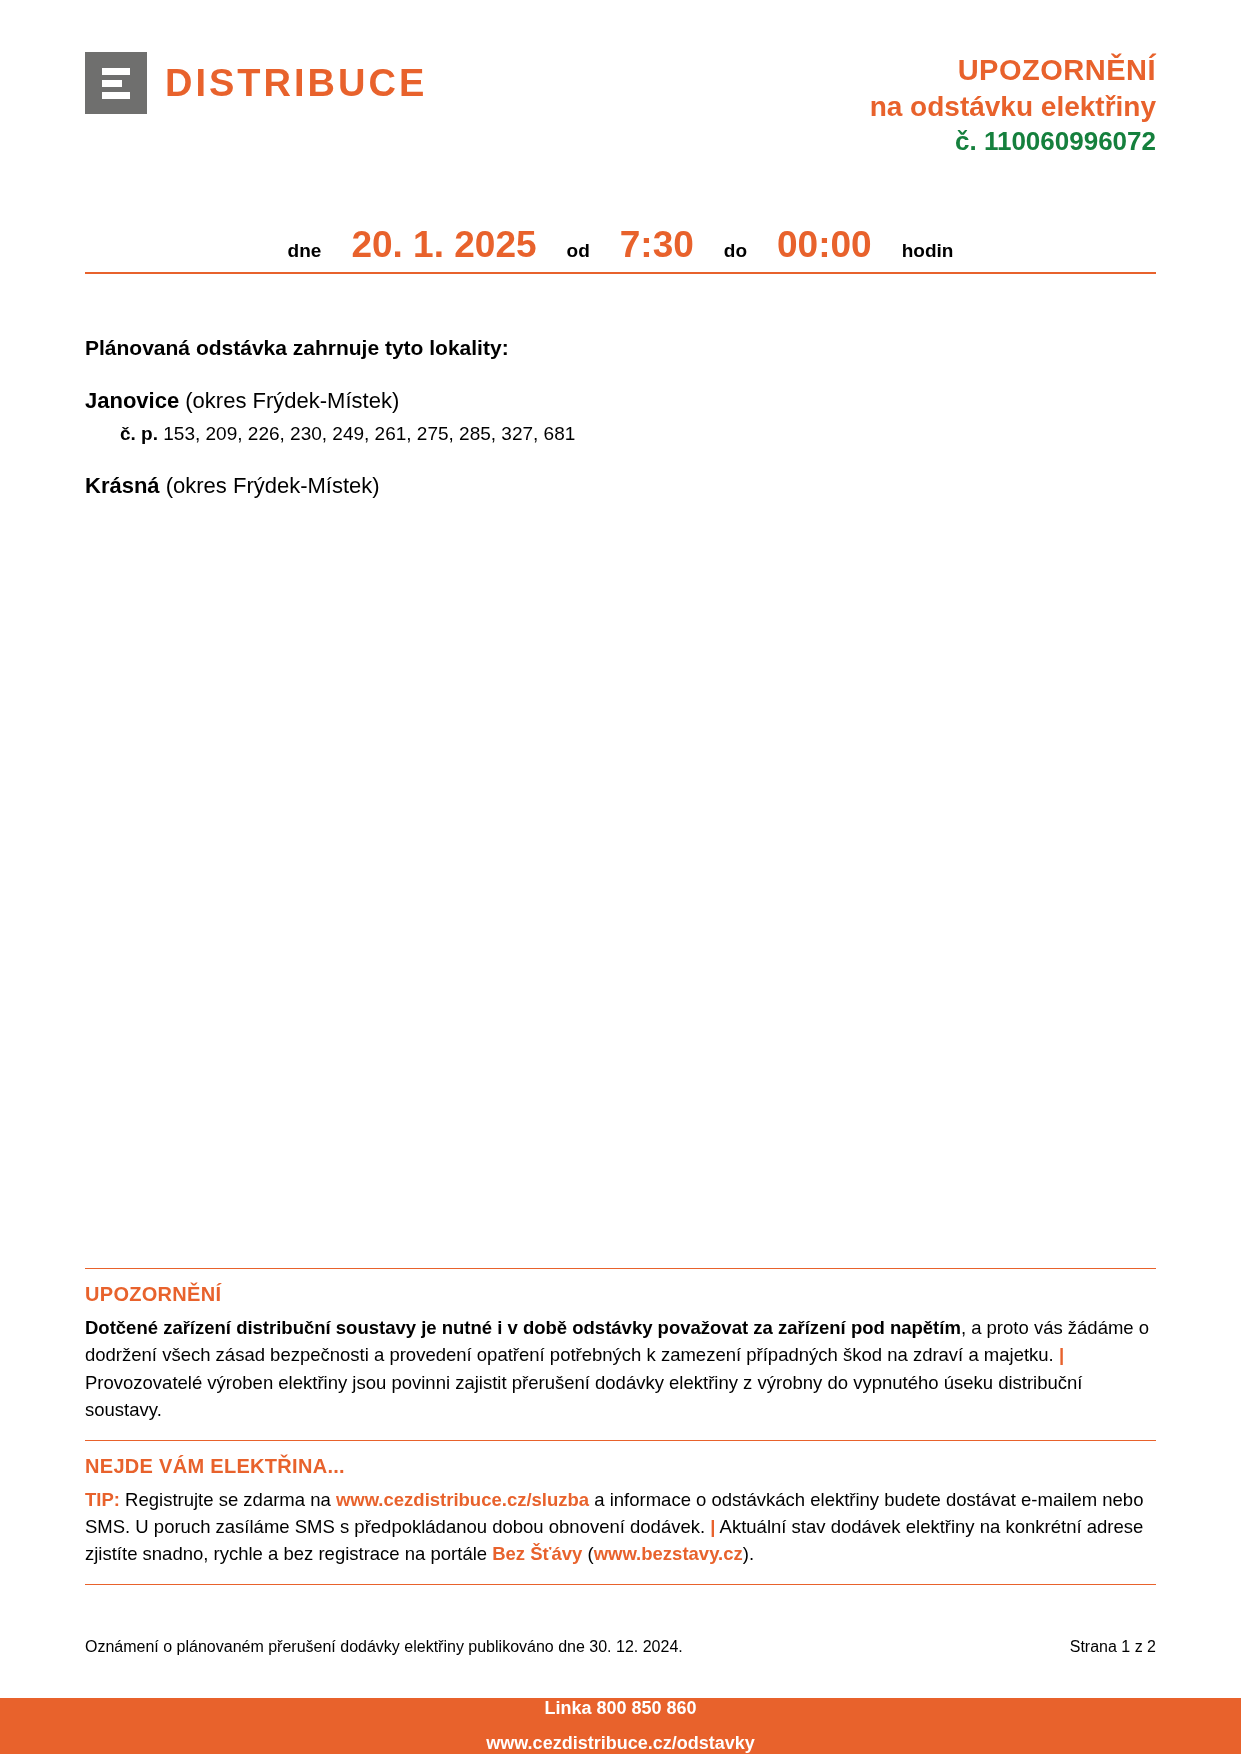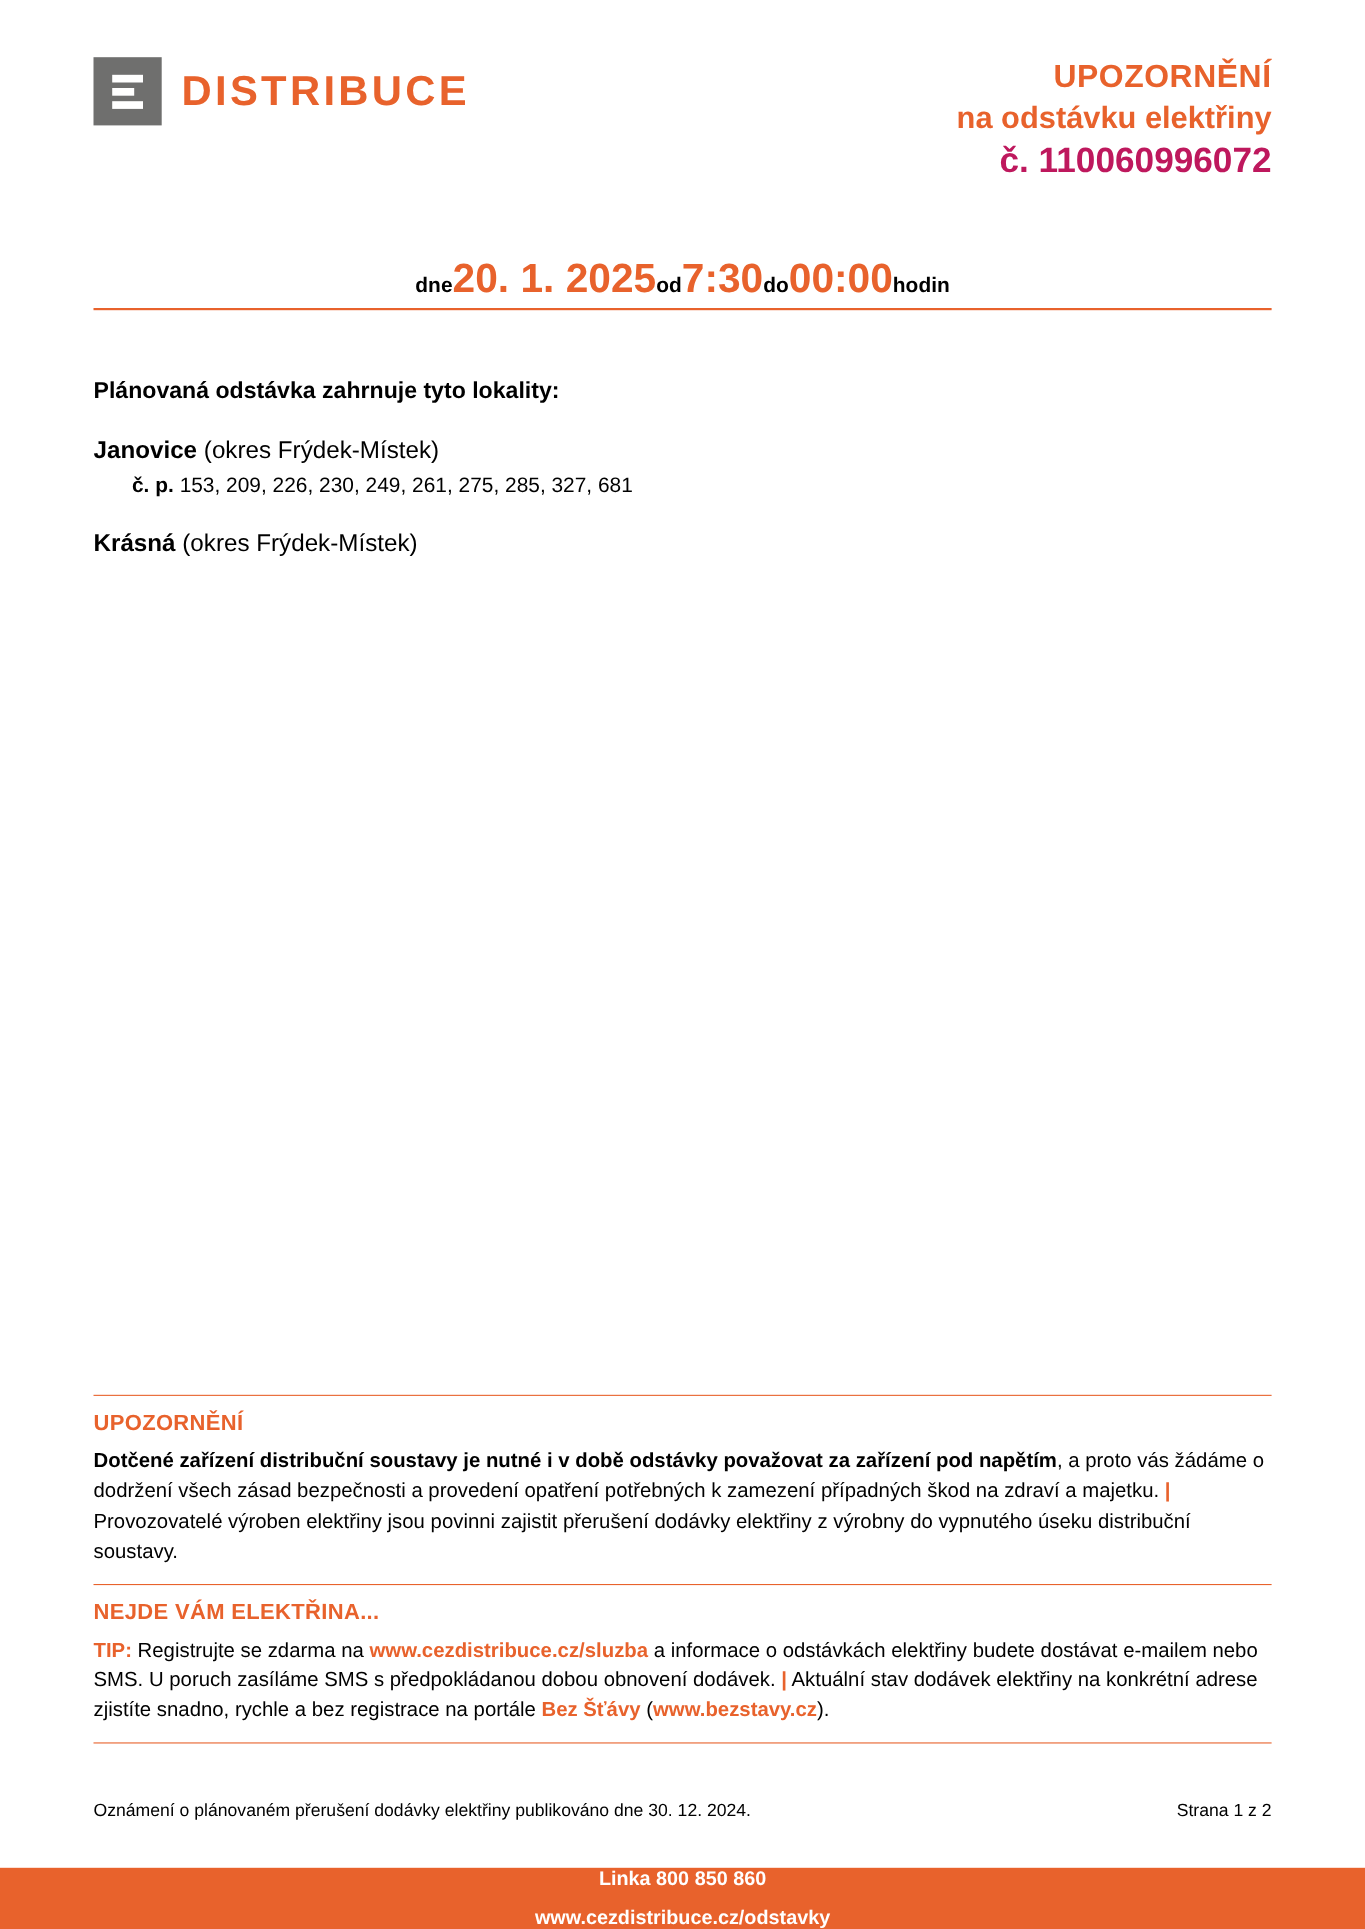--- a/index.html
+++ b/index.html
@@ -67,33 +67,34 @@
   .header-right .t1 {
     font-size: 29px;
     font-weight: bold;
     letter-spacing: 0.5px;
   }
   .header-right .t2 {
     font-size: 28px;
     font-weight: bold;
   }
   .header-right .t3 {
-    font-size: 32px;
-    font-weight: bold;
-    color: #be185d;
+    font-size: 26px;
+    font-weight: bold;
+    color: #15803d;
   }
 
   
   .daterow {
     margin-top: 66px;
     border-bottom: 2px solid #e8622c;
     padding-bottom: 6px;
     display: flex;
     align-items: baseline;
     justify-content: center;
+    gap: 30px;
   }
   .daterow .lbl {
     font-size: 19px;
     font-weight: bold;
     color: #000;
   }
   .daterow .big {
     font-size: 37px;
     font-weight: bold;
     color: #e8622c;

